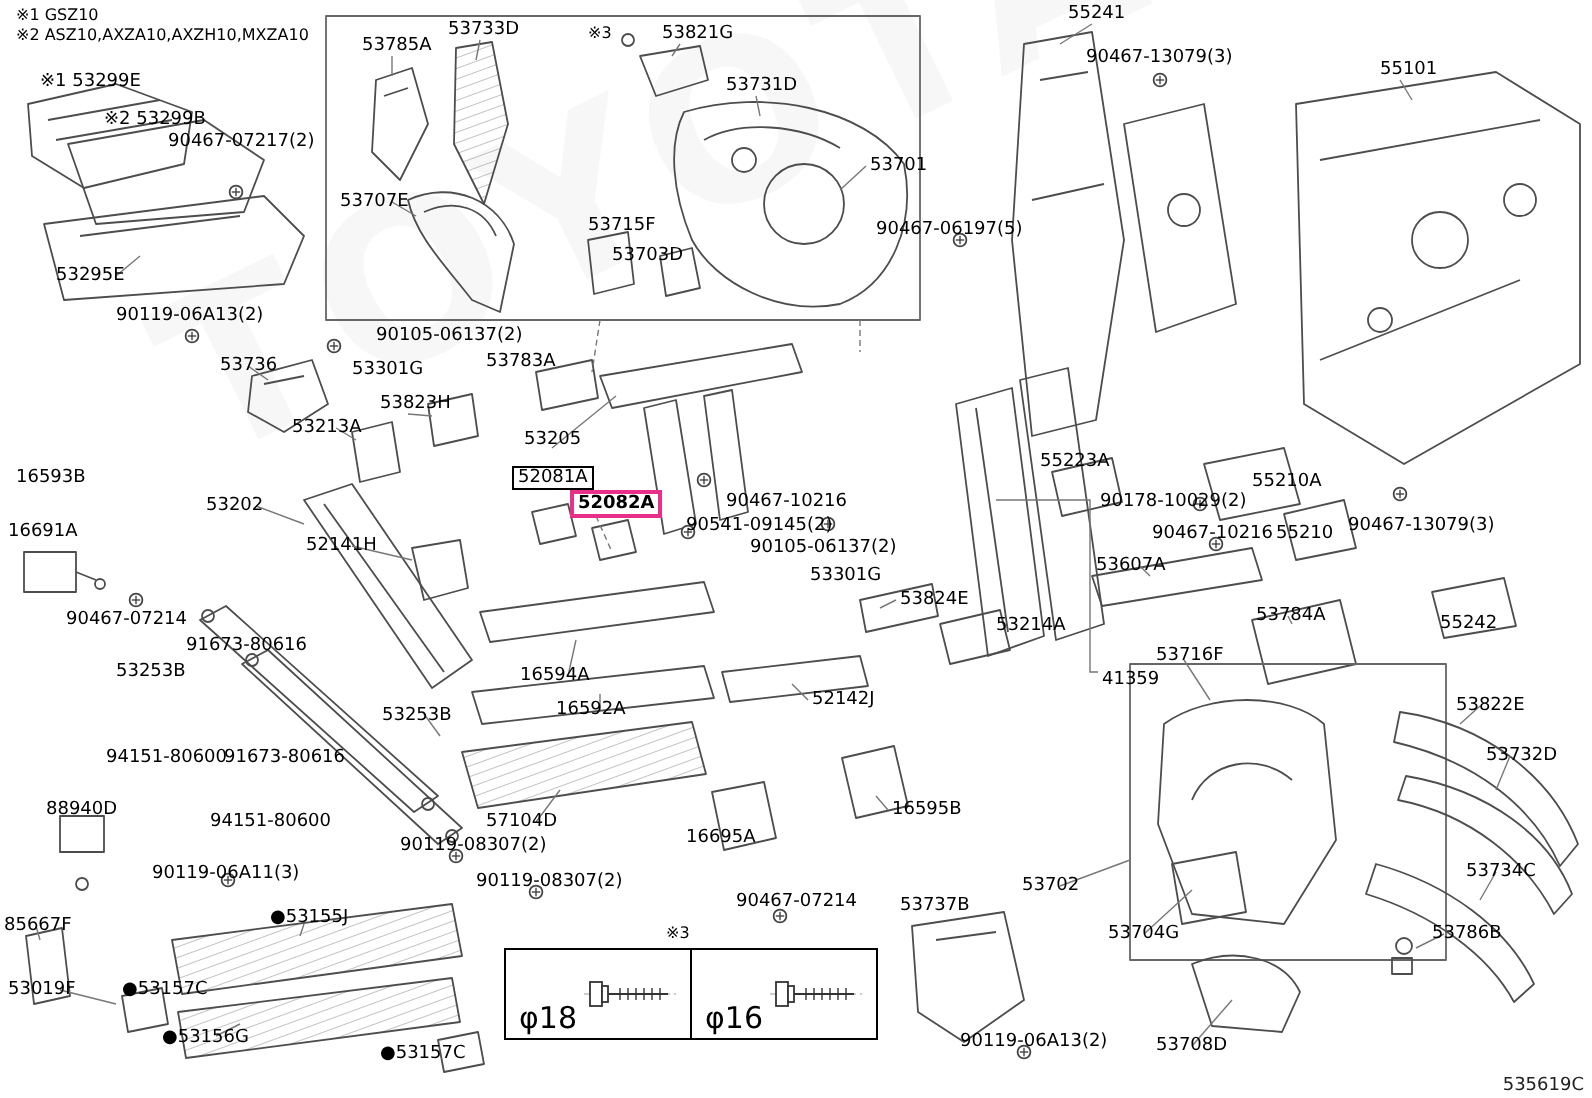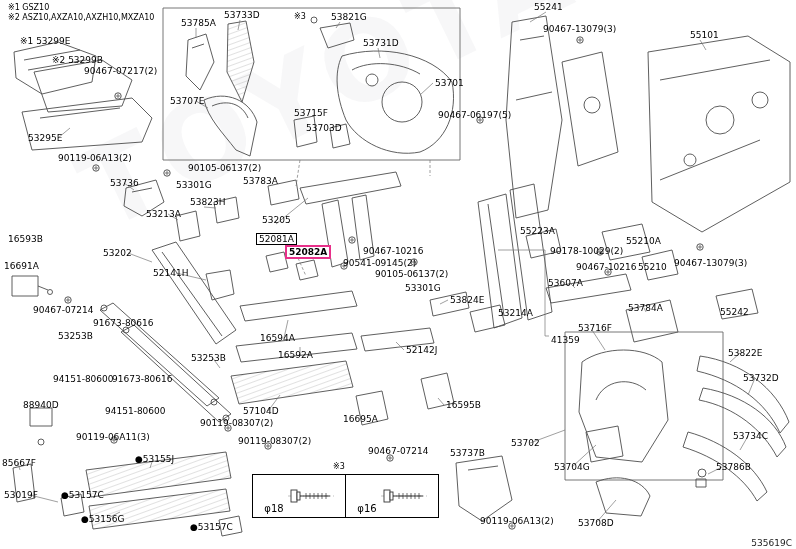--- a/index.html
+++ b/index.html
@@ -15,21 +15,21 @@
   .part-label.box-black{border:1px solid #000;padding:0 2px;background:#fff;}
   .part-label.box-red{border:2px solid #e8308a;padding:0 2px;background:#fff;font-weight:bold;}
   .legend{position:absolute;left:690px;top:2px;font-size:8px;line-height:11px;}
   .diagram-id{position:absolute;right:4px;bottom:1px;font-size:9px;color:#222;text-align:right;}
   .fastener-table{position:absolute;left:252px;top:474px;}
   .fastener-table table{border-collapse:collapse;background:#fff;}
   .fastener-table th,.fastener-table td{border:1px solid #000;font-size:8px;font-weight:normal;
       padding:1px 3px;text-align:center;}
   .fastener-table td{height:40px;width:86px;}
   .bolt-cell{display:flex;align-items:center;justify-content:center;gap:4px;}
-  .dia{font-size:10px;margin-top:24px;}
+  .dia{font-size:15px;margin-top:24px;}
 </style>
 </head>
 <body>
 
 <div class="canvas">
 
   <div class="watermark">TOYOTA</div>
 
   <svg class="art" width="796" height="549" viewBox="0 0 796 549">
     <defs>

